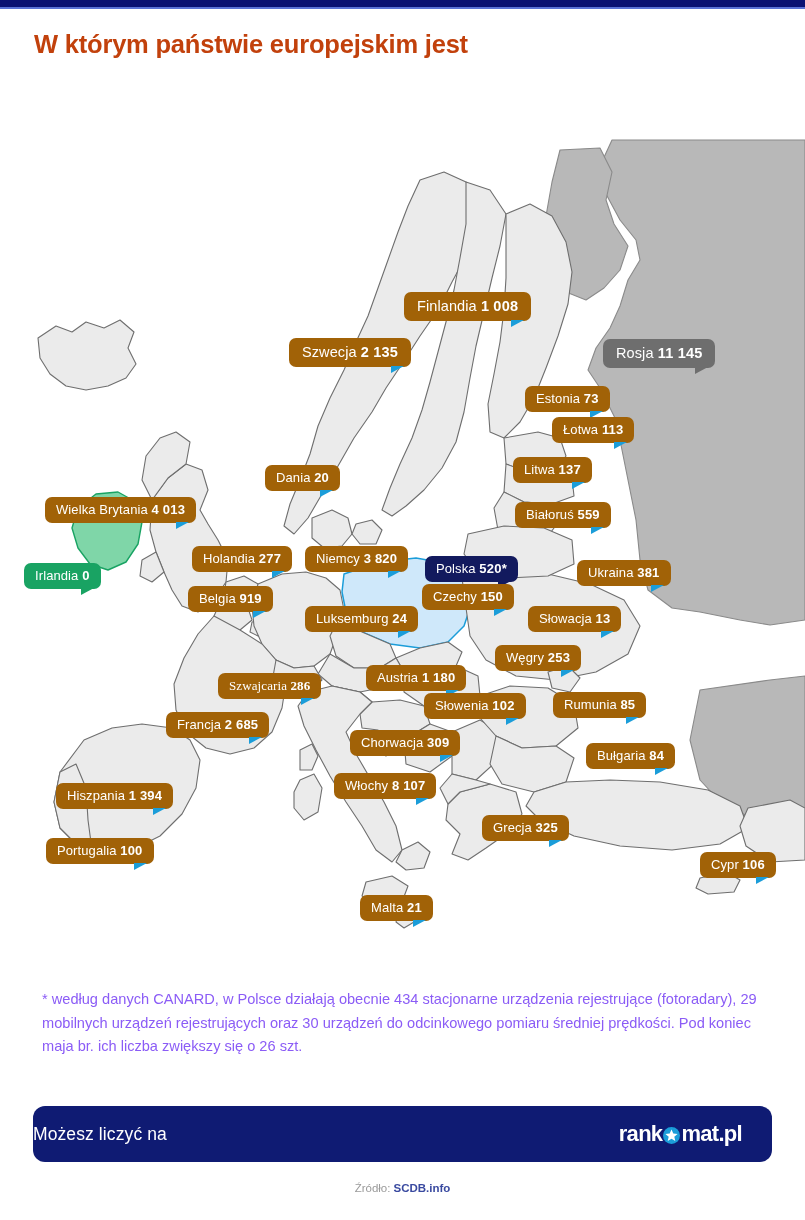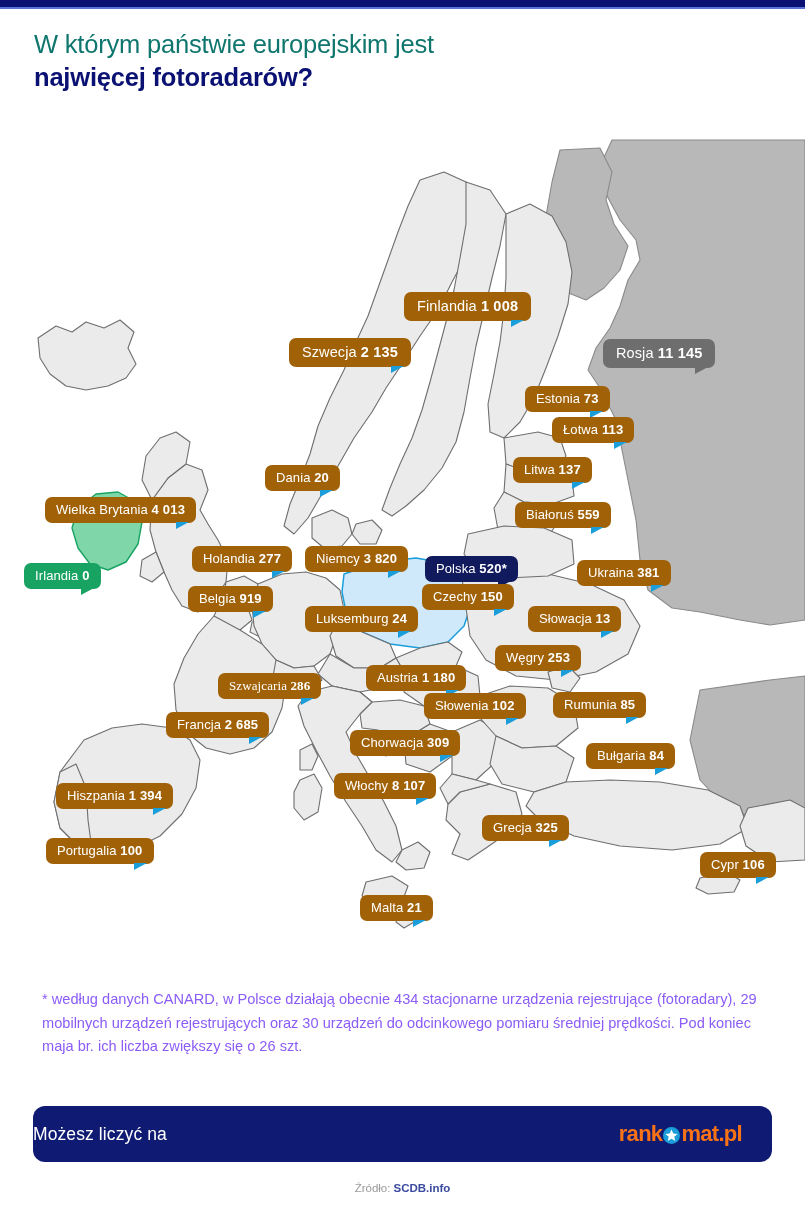--- a/index.html
+++ b/index.html
@@ -29,22 +29,22 @@
     background: #5a72d6;
   }
 
   #header {
     position: absolute;
     left: 34px; top: 28px;
     width: 740px;
   }
   #title-line1 {
     font-size: 25.5px;
-    font-weight: 400;
-    color: #0f766e;
+    font-weight: 700;
+    color: #c2410c;
     letter-spacing: -0.2px;
     line-height: 1.28;
     white-space: nowrap;
   }
   #title-line2 {
     font-size: 25.5px;
     font-weight: 700;
     color: #0a1172;
     letter-spacing: -0.2px;
     line-height: 1.28;
@@ -124,21 +124,21 @@
   #banner-text {
     color: #ffffff;
     font-size: 17.5px;
     font-weight: 400;
     margin-right: 22px;
     letter-spacing: 0.1px;
   }
   #logo {
     display: flex;
     align-items: center;
-    color: #f97316;
+    color: #ffffff;
     font-size: 22px;
     font-weight: 700;
     letter-spacing: -0.7px;
   }
   #logo-star {
     display: inline-block;
     width: 17px; height: 17px;
     background: #1b9dd9;
     border-radius: 50%;
     margin: 0 1px;
@@ -162,21 +162,20 @@
   }
 </style>
 </head>
 <body>
 
 <div id="topbar"></div>
 <div id="topbar-accent"></div>
 
 <div id="header">
   <div id="title-line1">W którym państwie europejskim jest</div>
-  <div id="title-line2">najwięcej fotoradarów?</div>
 </div>
 
 <div id="map-stage">
   <svg id="map-svg" viewBox="0 0 805 830" xmlns="http://www.w3.org/2000/svg">
     <g stroke="#6e6e6e" stroke-width="1.1" stroke-linejoin="round" fill="#ebebeb">
 
       <path d="M612,20 L805,20 L805,500 L770,505 L740,500 L700,492 L672,488 L648,470 L640,440 L636,400 L628,360 L622,330 L616,300 L600,268 L588,250 L596,228 L610,208 L620,186 L628,160 L640,140 L636,120 L620,100 L606,74 L600,46 Z" fill="#b8b8b8" stroke="#8a8a8a"></path>
       <path d="M560,30 L600,28 L612,52 L606,80 L614,104 L628,126 L620,150 L604,168 L586,180 L566,172 L548,152 L540,126 L546,96 L552,62 Z" fill="#b8b8b8" stroke="#8a8a8a"></path>
       <path d="M700,570 L770,560 L805,556 L805,700 L760,700 L726,688 L700,660 L690,620 Z" fill="#b8b8b8" stroke="#8a8a8a"></path>
 

